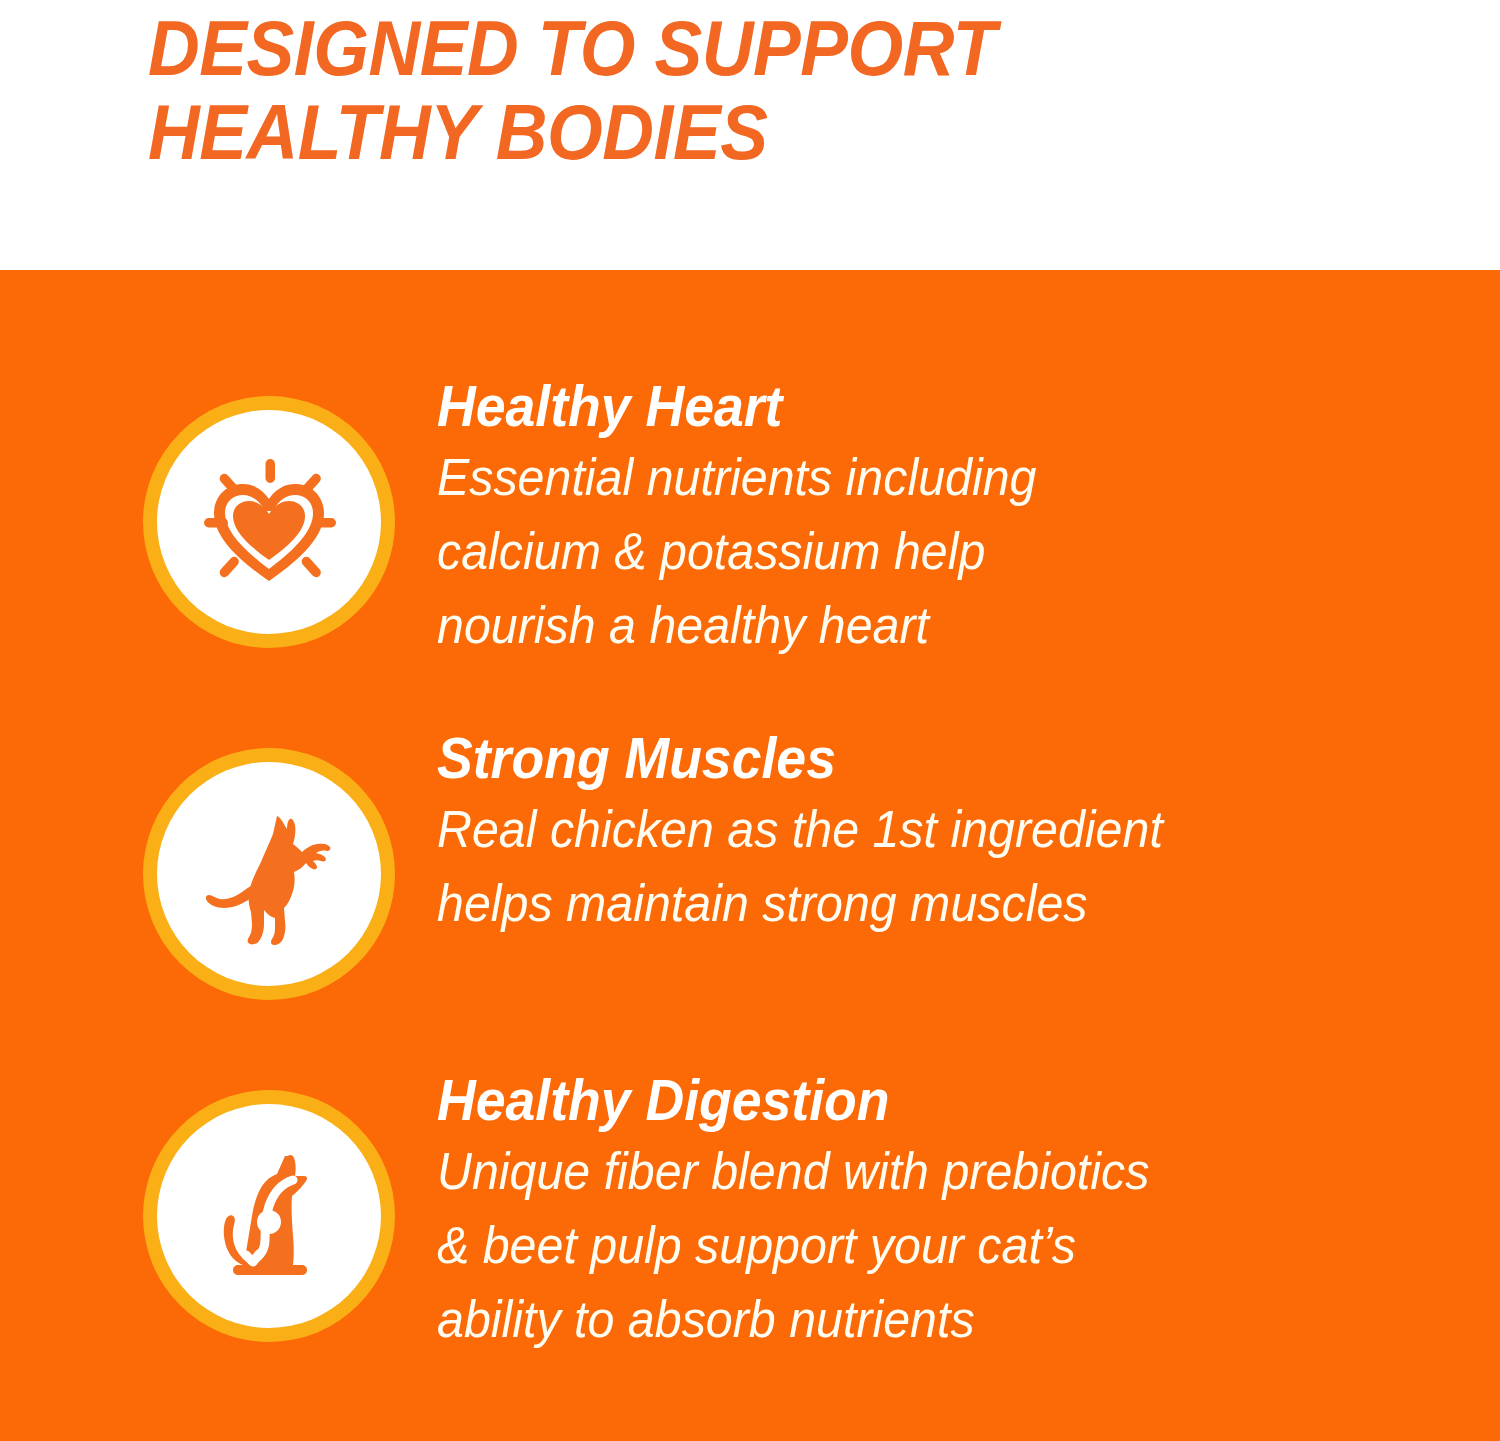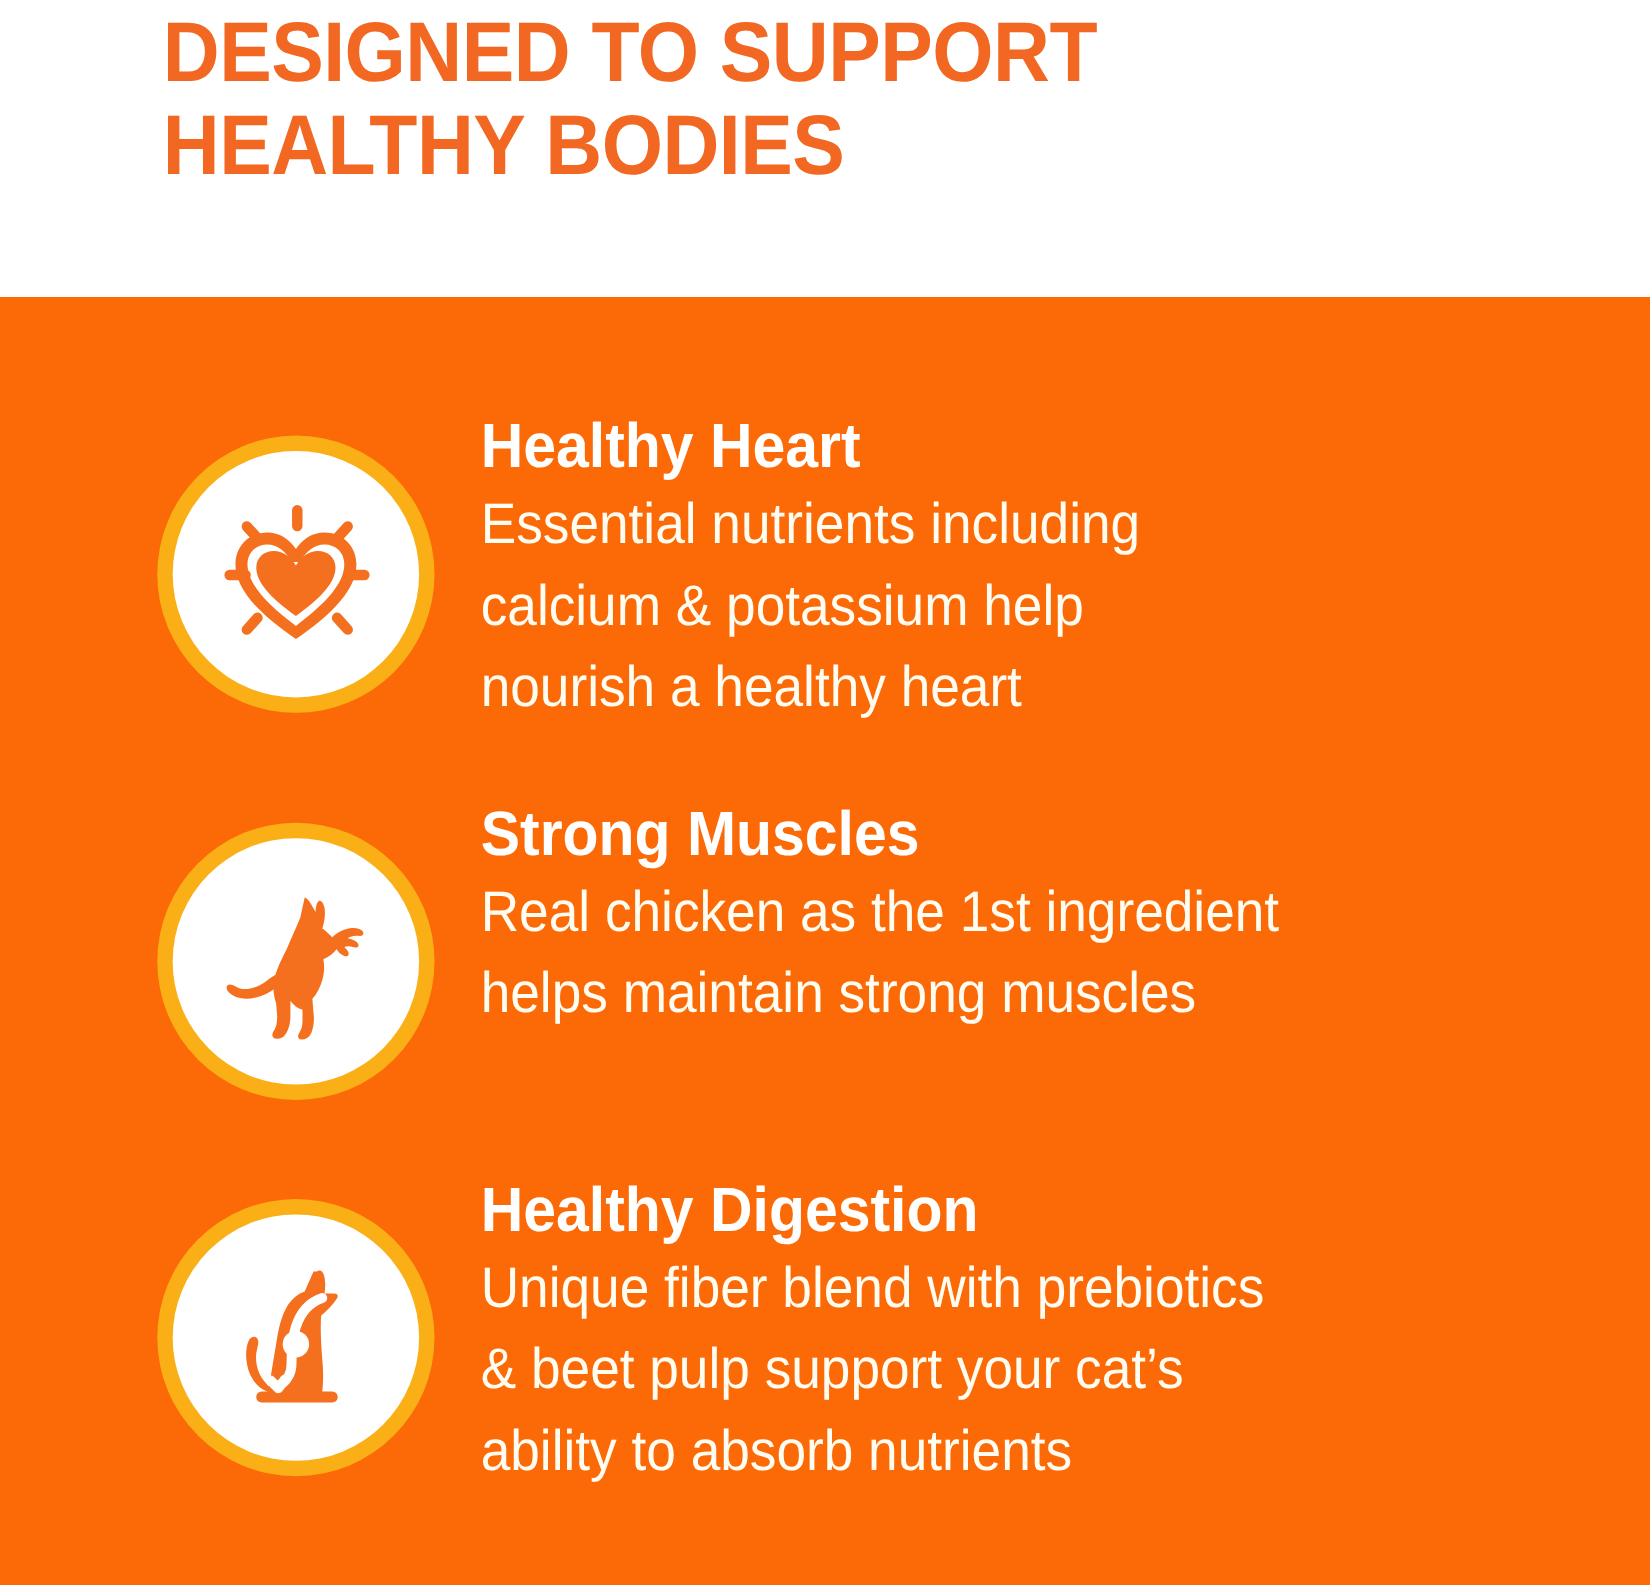--- a/index.html
+++ b/index.html
@@ -12,20 +12,21 @@
     background: #ffffff;
     font-family: "Liberation Sans", sans-serif;
     overflow: hidden;
   }
 
   #page {
     position: relative;
     width: 1500px;
     height: 1441px;
     background: #ffffff;
+    font-style: italic;
   }
 
   
   .header {
     position: absolute;
     left: 0;
     top: 0;
     width: 1500px;
     height: 222px;
     background: #ffffff;

